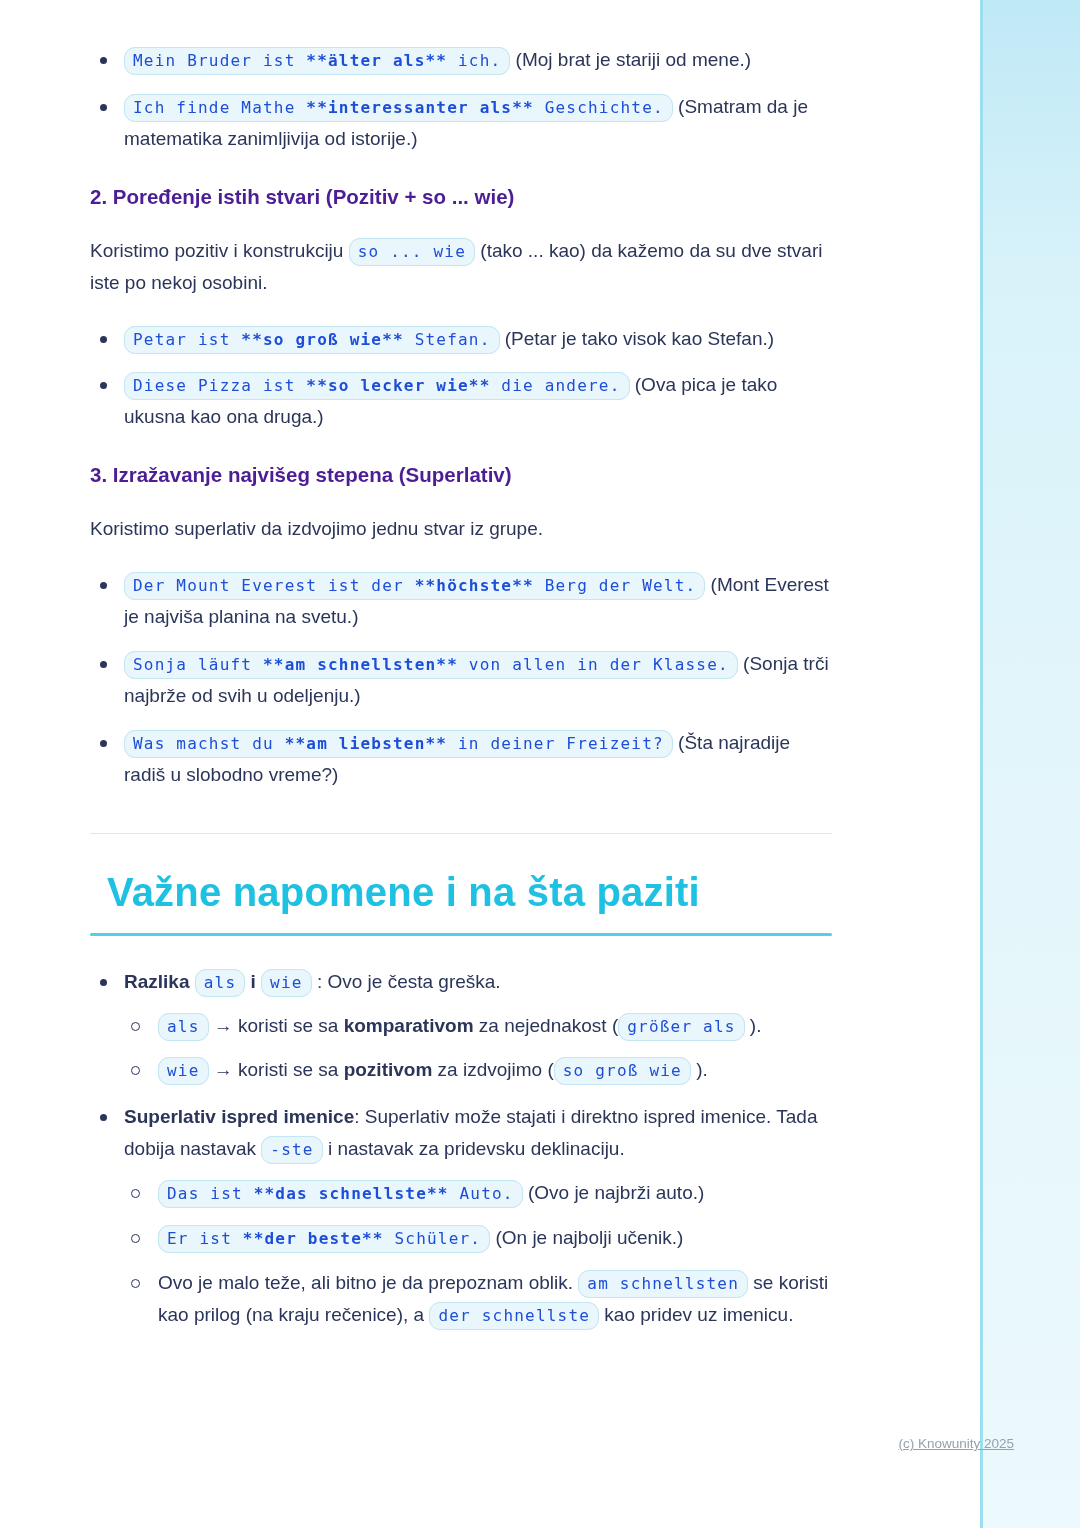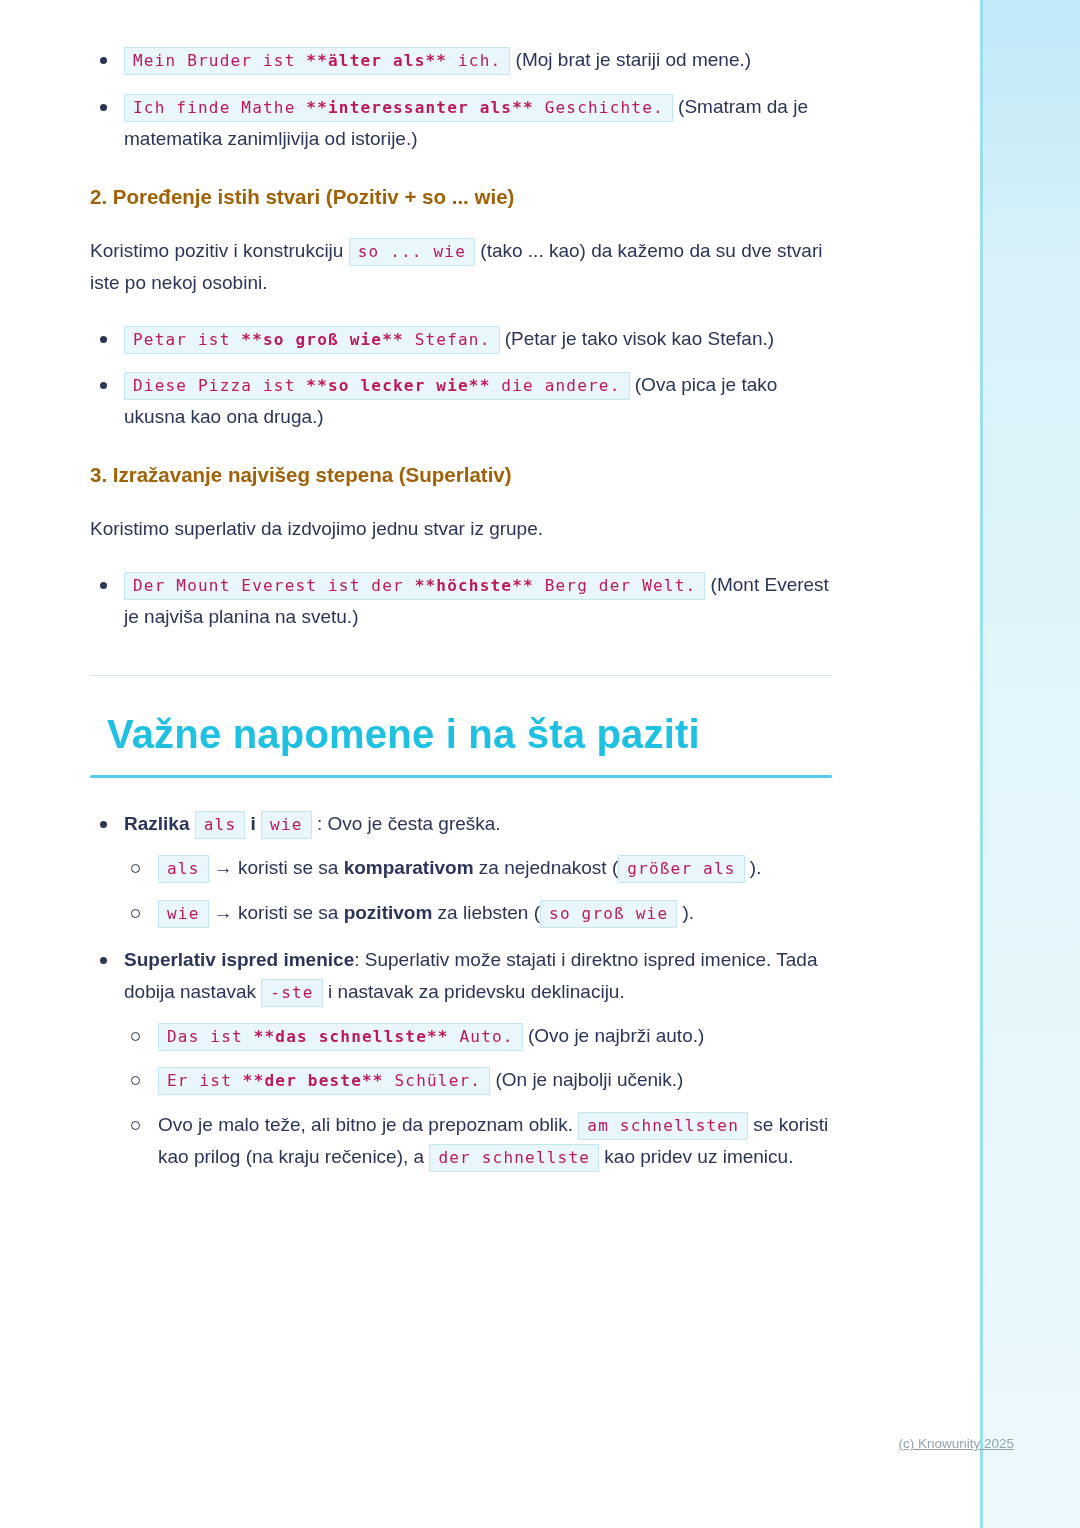--- a/index.html
+++ b/index.html
@@ -26,29 +26,29 @@
   ul.l2 { margin-top:12px; margin-left:4px; }
   ul.l2 > li { position:relative; padding-left:30px; margin-bottom:13px; }
   ul.l2 > li::before {
     content:""; position:absolute; left:3px; top:12px;
     width:7px; height:7px; border-radius:50%;
     border:1.8px solid #2b3559; background:transparent;
   }
   .code {
     font-family:"DejaVu Sans Mono","Liberation Mono",monospace;
     font-size:16px; letter-spacing:1.2px; line-height:1.4;
-    color:#be185d; background:#e9f6fb;
-    border:1px solid #c2e6f2; border-radius:1px;
+    color:#1d4ed8; background:#e9f6fb;
+    border:1px solid #c2e6f2; border-radius:11px;
     padding:3px 8px 4px;
     -webkit-box-decoration-break:clone; box-decoration-break:clone;
     white-space:pre-wrap;
   }
   .code b { font-weight:700; }
   .strong { font-weight:700; }
-  h2.section { font-size:20.5px; font-weight:700; color:#a16207; margin:30px 0 26px; }
+  h2.section { font-size:20.5px; font-weight:700; color:#4c1d95; margin:30px 0 26px; }
   p.para { margin:0 0 24px; }
   hr.divider { border:none; border-top:1.5px solid #dbe7ee; margin:42px 0 0; }
   h1.notes-title { font-size:40px; font-weight:800; color:#1ec1e2; margin:36px 17px 0; letter-spacing:0.2px; }
   .accent-rule { height:3px; background:#53cfea; margin:18px 0 30px; border-radius:2px; }
   .footer {
     position:absolute; top:1436px; right:66px; z-index:2;
     font-size:13.5px; color:#93a2b0;text-decoration:underline;
   }
 </style>
 </head>
@@ -73,33 +73,35 @@
       <li><span><span class="code">Petar ist <b>**so groß wie**</b> Stefan.</span><span> (Petar je tako visok kao Stefan.)</span></span></li>
       <li><span><span class="code">Diese Pizza ist <b>**so lecker wie**</b> die andere.</span><span> (Ova pica je tako ukusna kao ona druga.)</span></span></li>
     </ul>
 
     <h2 class="section">3. Izražavanje najvišeg stepena (Superlativ)</h2>
 
     <p class="para"><span>Koristimo superlativ da izdvojimo jednu stvar iz grupe.</span></p>
 
     <ul class="l1">
       <li><span><span class="code">Der Mount Everest ist der <b>**höchste**</b> Berg der Welt.</span><span> (Mont Everest je najviša planina na svetu.)</span></span></li>
+      <li><span><span class="code">Sonja läuft <b>**am schnellsten**</b> von allen in der Klasse.</span><span> (Sonja trči najbrže od svih u odeljenju.)</span></span></li>
+      <li><span><span class="code">Was machst du <b>**am liebsten**</b> in deiner Freizeit?</span><span> (Šta najradije radiš u slobodno vreme?)</span></span></li>
     </ul>
 
     <hr class="divider">
 
     <h1 class="notes-title">Važne napomene i na šta paziti</h1>
     <div class="accent-rule"></div>
 
     <ul class="l1">
       <li>
         <span><span class="strong">Razlika </span><span class="code">als</span><span class="strong"> i </span><span class="code">wie</span><span> : Ovo je česta greška.</span></span>
         <ul class="l2">
           <li><span><span class="code">als</span><span> → koristi se sa </span><span class="strong">komparativom</span><span> za nejednakost (</span><span class="code">größer als</span><span> ).</span></span></li>
-          <li><span><span class="code">wie</span><span> → koristi se sa </span><span class="strong">pozitivom</span><span> za liebsten (</span><span class="code">so groß wie</span><span> ).</span></span></li>
+          <li><span><span class="code">wie</span><span> → koristi se sa </span><span class="strong">pozitivom</span><span> za izdvojimo (</span><span class="code">so groß wie</span><span> ).</span></span></li>
         </ul>
       </li>
       <li>
         <span><span class="strong">Superlativ ispred imenice</span><span>: Superlativ može stajati i direktno ispred imenice. Tada dobija nastavak </span><span class="code">-ste</span><span> i nastavak za pridevsku deklinaciju.</span></span>
         <ul class="l2">
           <li><span><span class="code">Das ist <b>**das schnellste**</b> Auto.</span><span> (Ovo je najbrži auto.)</span></span></li>
           <li><span><span class="code">Er ist <b>**der beste**</b> Schüler.</span><span> (On je najbolji učenik.)</span></span></li>
           <li><span><span>Ovo je malo teže, ali bitno je da prepoznam oblik. </span><span class="code">am schnellsten</span><span> se koristi kao prilog (na kraju rečenice), a </span><span class="code">der schnellste</span><span> kao pridev uz imenicu.</span></span></li>
         </ul>
       </li>

